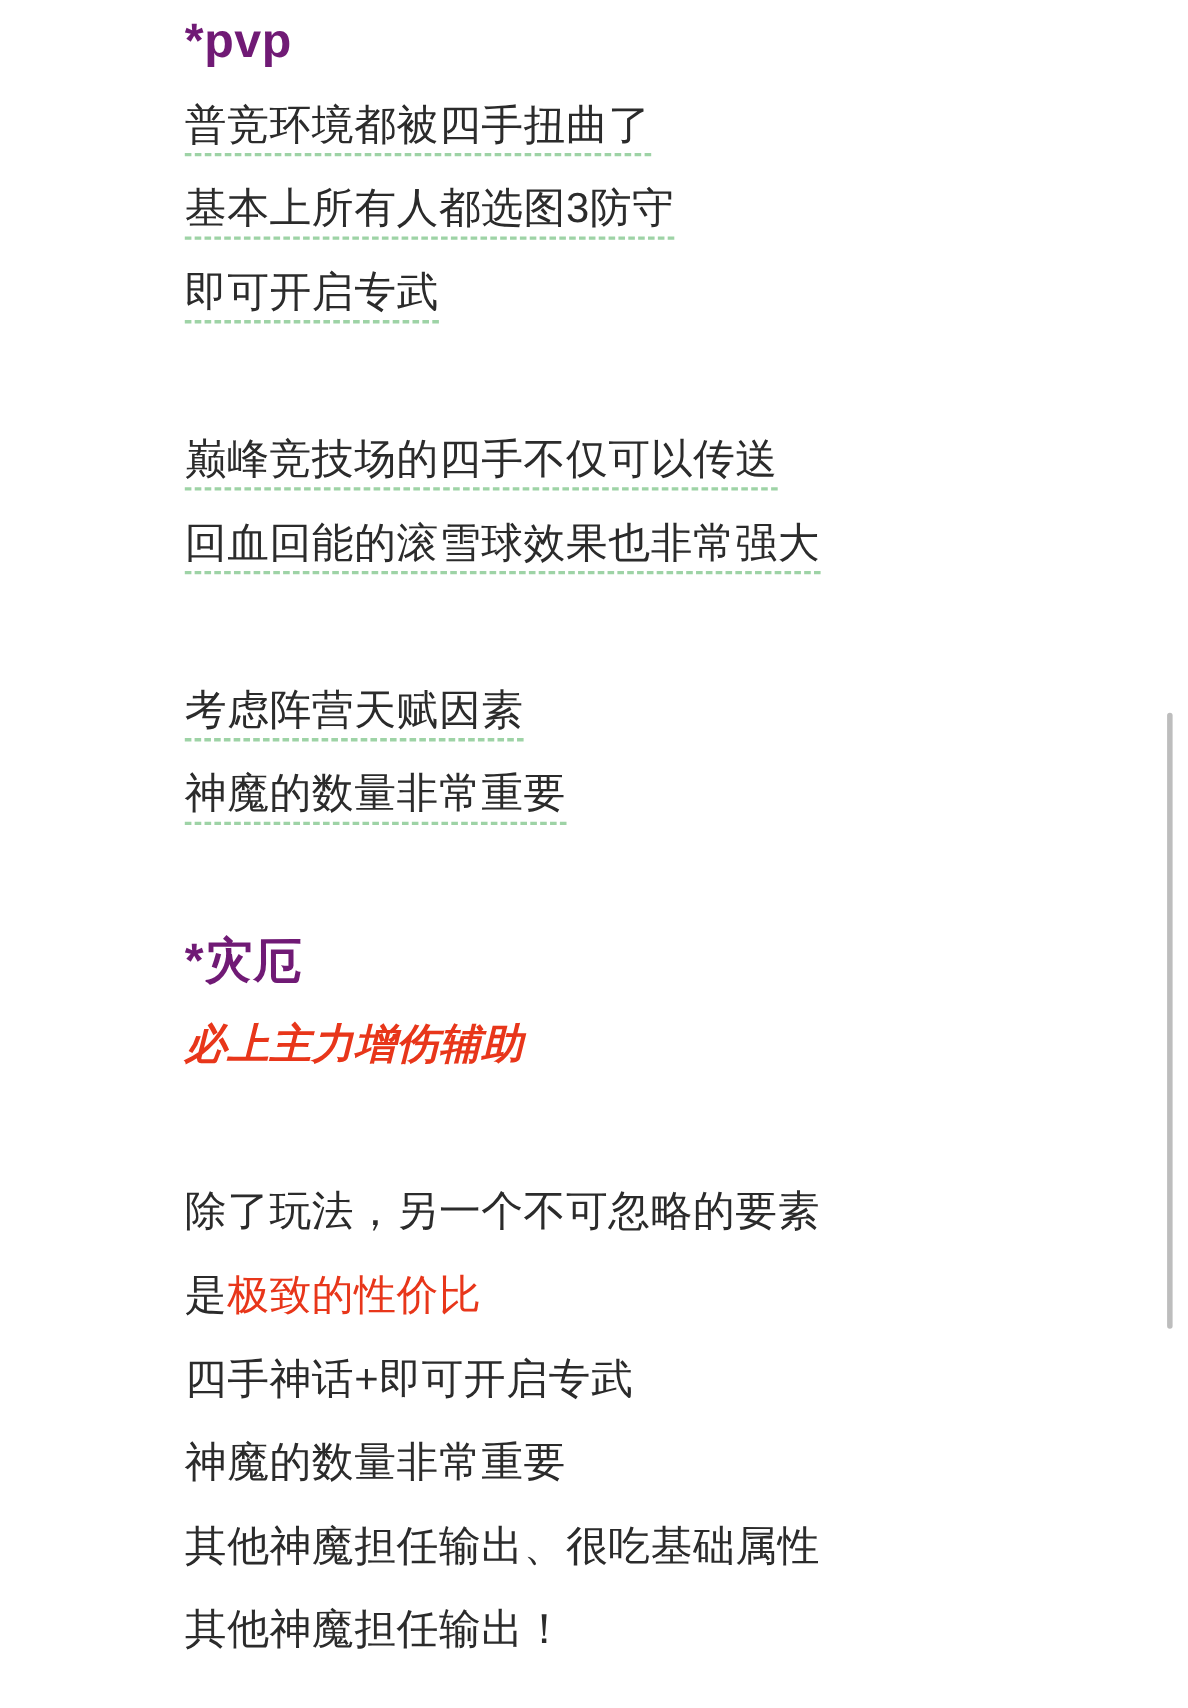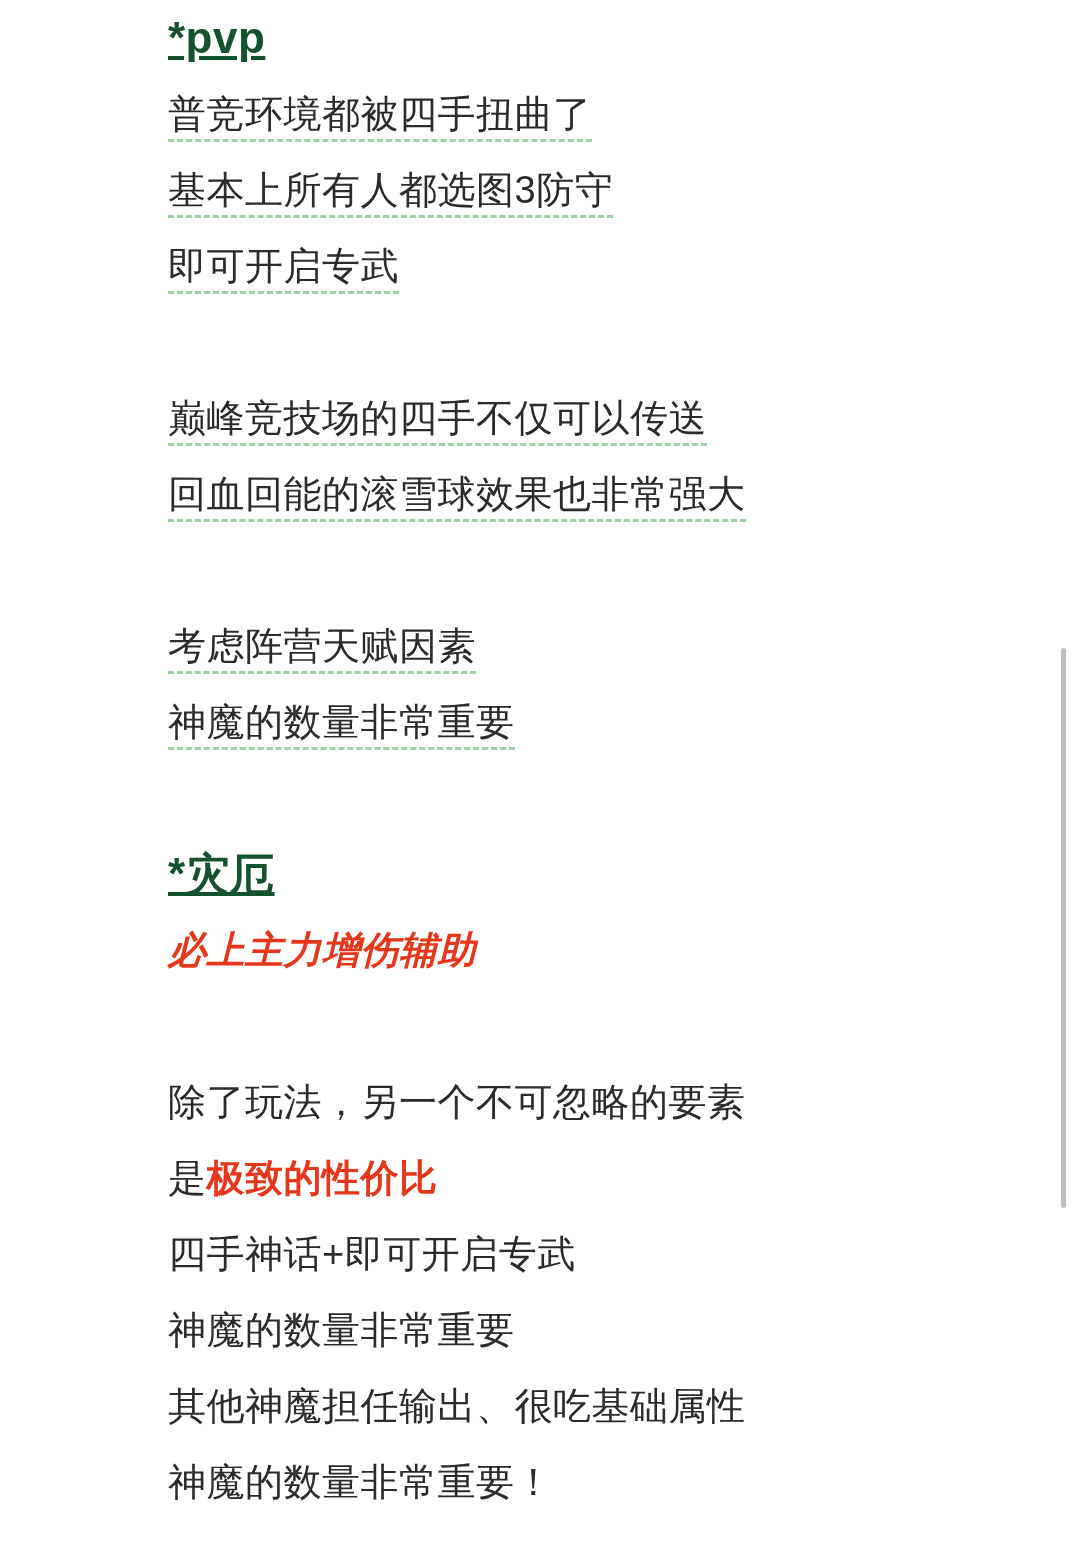--- a/index.html
+++ b/index.html
@@ -34,33 +34,32 @@
   
   .line.underline::after {
     content: "";
     position: absolute;
     left: 0;
     right: 0;
     bottom: 10px;
     border-bottom: 3px dashed #9ed3a6;
   }
   .line.header {
-    color: #14532d;
+    color: #701a75;
     font-weight: bold;
     font-size: 44px;
-    text-decoration: underline;
   }
   .line.red-bold {
     color: #e8361a;
     font-weight: bold;
     font-style: italic;
   }
   .line .red-seg {
     color: #e8361a;
-    font-weight: bold;
+    font-weight: normal;
   }
   .spacer {
     height: 76px;
   }
   
   #scrollbar-track {
     position: absolute;
     right: 6px;
     top: 0;
     width: 8px;
@@ -110,20 +109,20 @@
   </div>
 
   <div class="spacer"></div>
 
   <div>
     <span class="line">除了玩法，另一个不可忽略的要素</span>
     <span class="line"><span>是</span><span class="red-seg">极致的性价比</span></span>
     <span class="line">四手神话+即可开启专武</span>
     <span class="line">神魔的数量非常重要</span>
     <span class="line">其他神魔担任输出、很吃基础属性</span>
-    <span class="line">神魔的数量非常重要！</span>
+    <span class="line">其他神魔担任输出！</span>
   </div>
 
 </div>
 
 <div id="scrollbar-track">
   <div id="scrollbar-thumb"></div>
 </div>
 
 </body></html>

